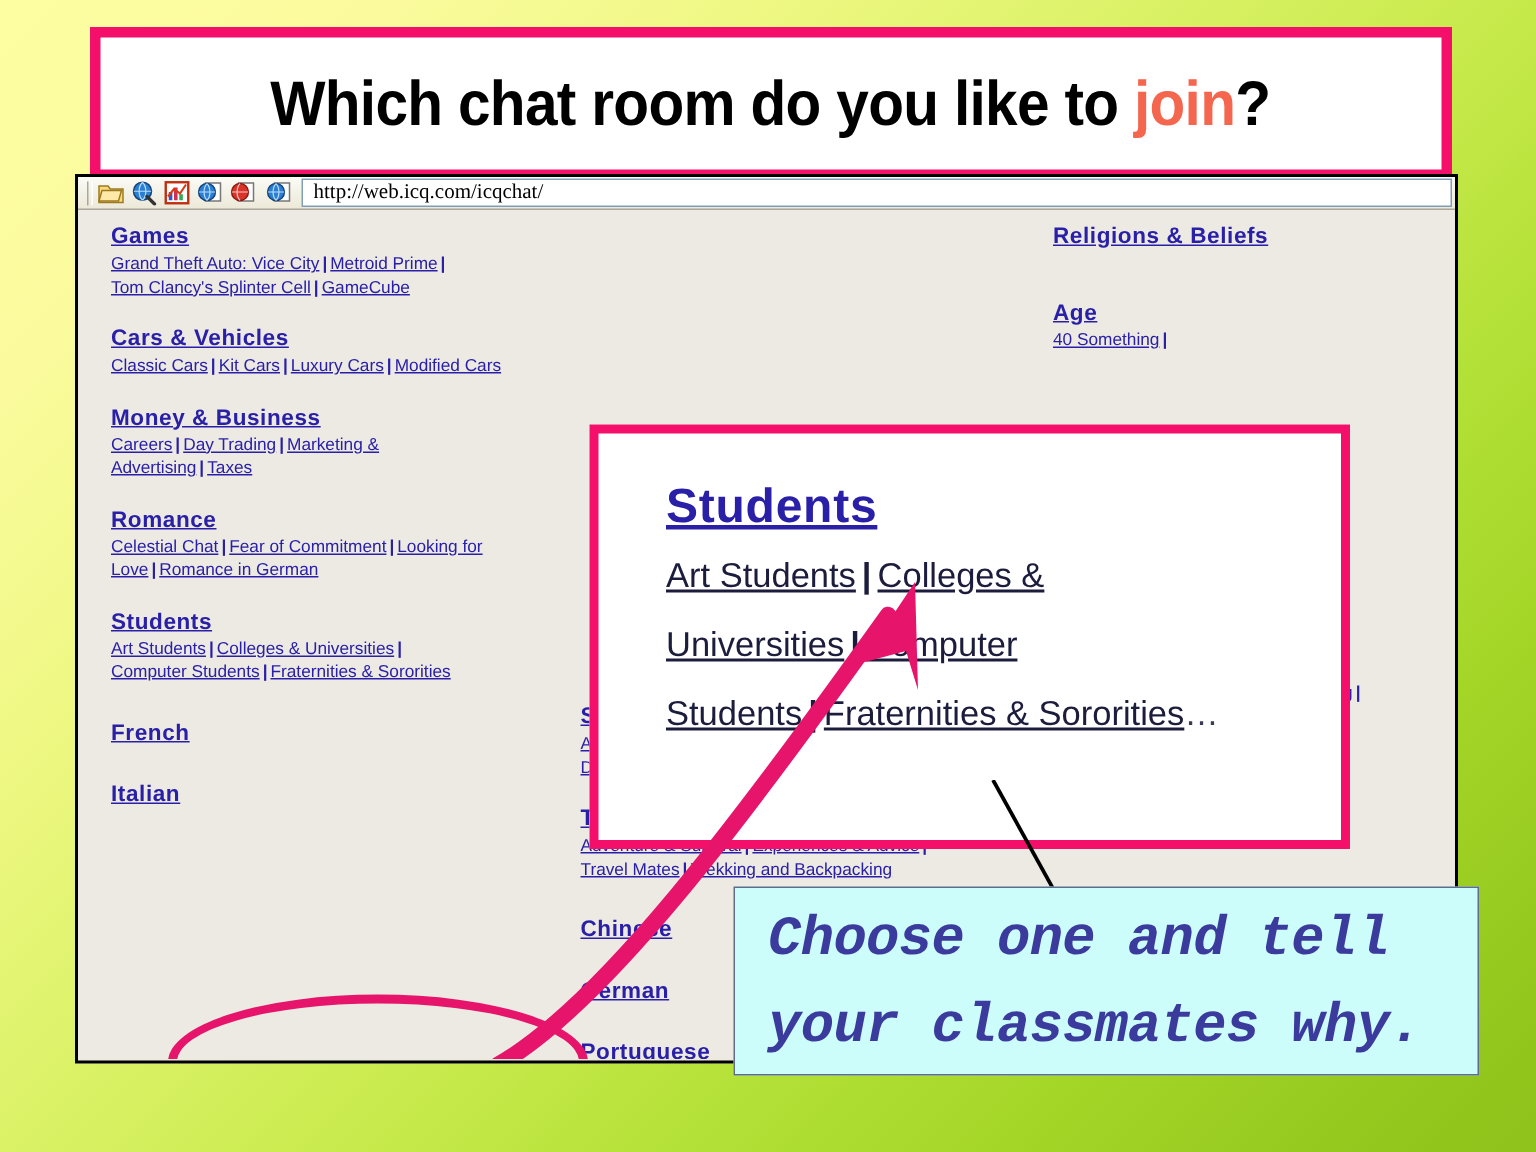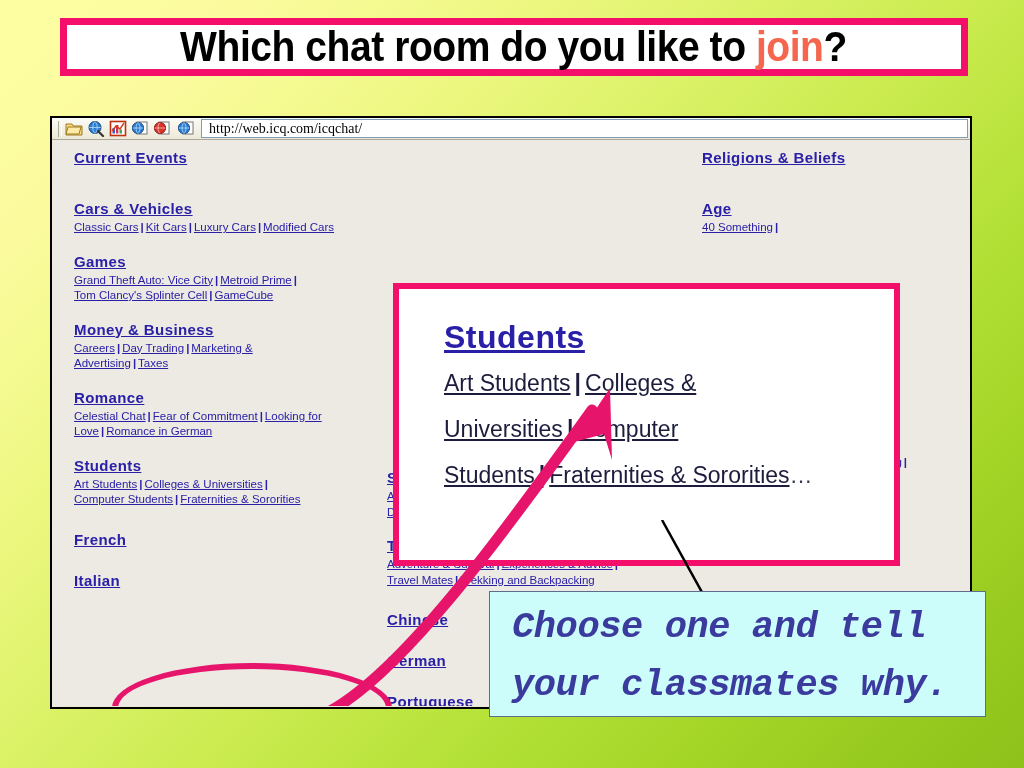--- a/index.html
+++ b/index.html
@@ -28,21 +28,21 @@
         #96c91e 92%,
         #8fc21b 100%);
   }
 
   
   #title-banner {
     position: absolute;
     left: 60px;
     top: 18px;
     width: 908px;
-    height: 58px;
+    height: 102px;
     background: #ffffff;
     border: 7px solid #f4106a;
     box-sizing: border-box;
     display: flex;
     align-items: center;
     justify-content: center;
   }
   #title-text {
     font-family: "Liberation Sans", sans-serif;
     font-weight: bold;
@@ -304,35 +304,32 @@
 
       <div id="addr-bar">
         <span id="addr-text">http://web.icq.com/icqchat/</span>
       </div>
     </div>
 
     <div id="page-area">
 
       <div class="col" id="col-left">
 
-        <div class="cat" style="margin-bottom:30px;">
-          <span class="cat-head">Current Events</span>
+
+        <div class="cat">
+          <span class="cat-head">Games</span>
+          <div class="cat-links">
+            <a>Grand Theft Auto: Vice City</a><span class="sep">|</span><a>Metroid Prime</a><span class="sep">|</span><br><a>Tom Clancy's Splinter Cell</a><span class="sep">|</span><a>GameCube</a>
+          </div>
         </div>
 
         <div class="cat">
           <span class="cat-head">Cars &amp; Vehicles</span>
           <div class="cat-links">
             <a>Classic Cars</a><span class="sep">|</span><a>Kit Cars</a><span class="sep">|</span><a>Luxury Cars</a><span class="sep">|</span><a>Modified Cars</a>
-          </div>
-        </div>
-
-        <div class="cat">
-          <span class="cat-head">Games</span>
-          <div class="cat-links">
-            <a>Grand Theft Auto: Vice City</a><span class="sep">|</span><a>Metroid Prime</a><span class="sep">|</span><br><a>Tom Clancy's Splinter Cell</a><span class="sep">|</span><a>GameCube</a>
           </div>
         </div>
 
         <div class="cat">
           <span class="cat-head">Money &amp; Business</span>
           <div class="cat-links">
             <a>Careers</a><span class="sep">|</span><a>Day Trading</a><span class="sep">|</span><a>Marketing &amp; Advertising</a><span class="sep">|</span><a>Taxes</a>
           </div>
         </div>
 

